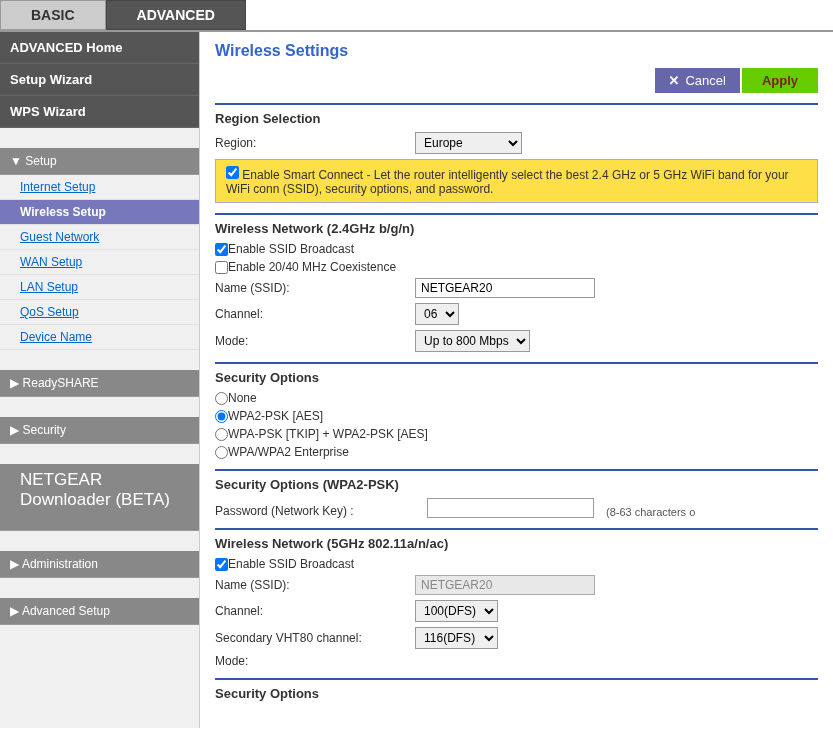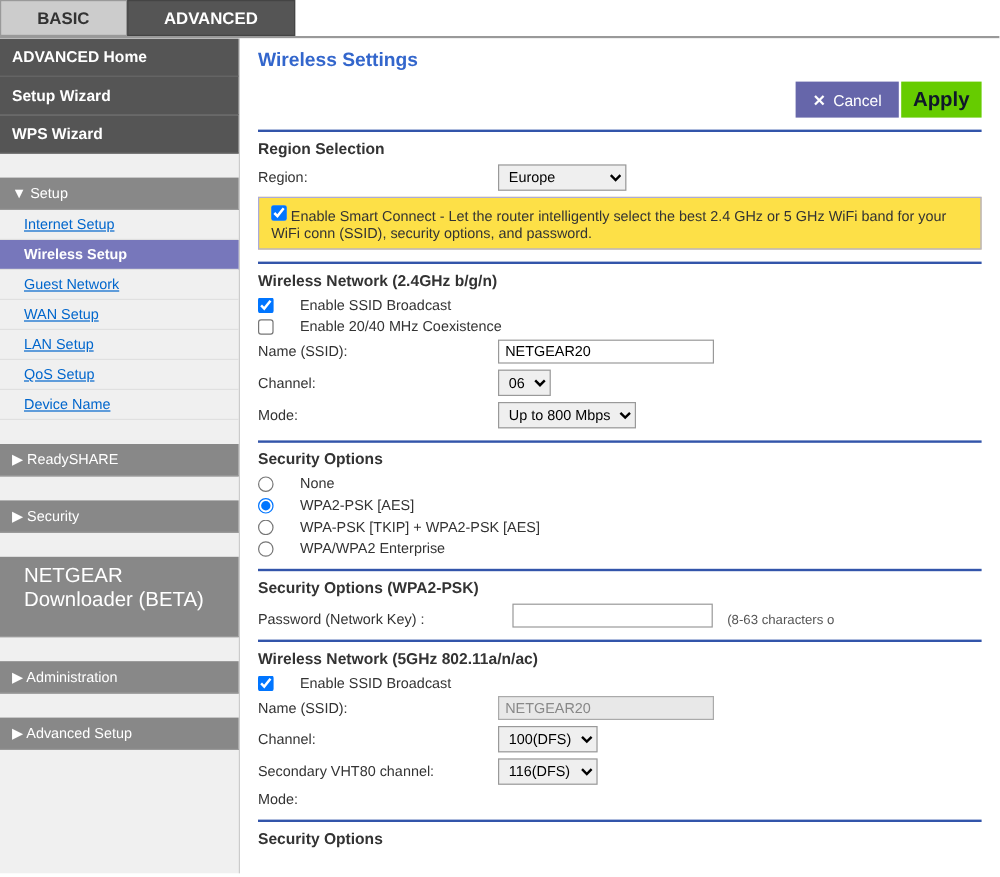--- a/index.html
+++ b/index.html
@@ -97,25 +97,25 @@
       padding: 5px 14px;
       cursor: pointer;
       font-size: 13px;
       display: flex;
       align-items: center;
       gap: 6px;
     }
     .cancel-btn .x-icon { font-weight: bold; }
     .apply-btn-green {
       background: #66cc00;
-      color: #0f172a;
+      color: #7f1d1d;
       border: none;
-      padding: 5px 10px;
-      cursor: pointer;
-      font-size: 17px;
+      padding: 5px 20px;
+      cursor: pointer;
+      font-size: 13px;
       font-weight: bold;
     }
 
     
     .section-divider {
       border-top: 2px solid #3355aa;
       margin: 10px 0 6px 0;
     }
     .section-title {
       font-weight: bold;
@@ -153,21 +153,21 @@
       border: 1px solid #999;
       padding: 2px 4px;
       font-size: 12px;
     }
 
     
     .check-row {
       display: flex;
       align-items: flex-end;
       margin-bottom: 4px;
-      gap: 22px;
+      gap: 0;
       font-size: 12px;
       color: #333;
     }
     .smart-connect-box {
       background: #fde047;
       border: 1px solid #aaaadd;
       padding: 6px 10px;
       font-size: 12px;
       color: #333;
       margin-bottom: 10px;

